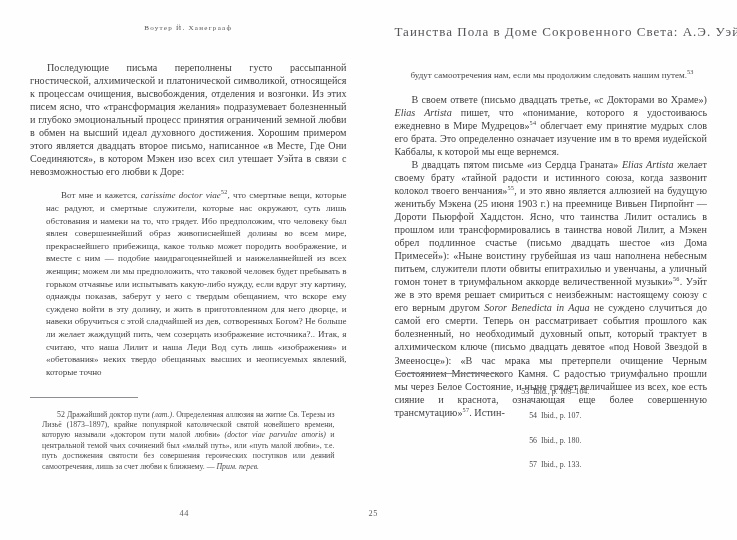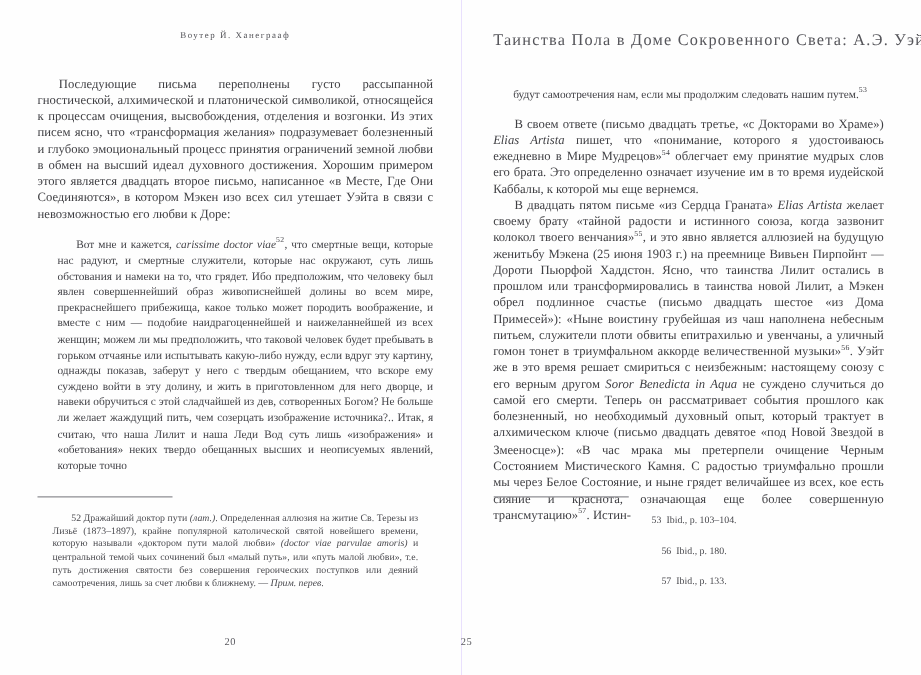--- a/index.html
+++ b/index.html
@@ -137,39 +137,40 @@
       <blockquote class="quote left">
         <p><span>Вот мне и кажется, </span><i>carissime doctor viae</i><sup class="fn">52</sup><span>, что смертные вещи, которые нас радуют, и смертные служители, которые нас окружают, суть лишь обстования и намеки на то, что грядет. Ибо предположим, что человеку был явлен совершеннейший образ живописнейшей долины во всем мире, прекраснейшего прибежища, какое только может породить воображение, и вместе с ним — подобие наидрагоценнейшей и наижеланнейшей из всех женщин; можем ли мы предположить, что таковой человек будет пребывать в горьком отчаянье или испытывать какую-либо нужду, если вдруг эту картину, однажды показав, заберут у него с твердым обещанием, что вскоре ему суждено войти в эту долину, и жить в приготовленном для него дворце, и навеки обручиться с этой сладчайшей из дев, сотворенных Богом? Не больше ли желает жаждущий пить, чем созерцать изображение источника?.. Итак, я считаю, что наша Лилит и наша Леди Вод суть лишь «изображения» и «обетования» неких твердо обещанных высших и неописуемых явлений, которые точно</span></p>
       </blockquote>
     </div>
 
     <div class="footnotes">
       <div class="fn-rule"></div>
       <p class="footnote" id="fn52"><span>52 Дражайший доктор пути </span><i>(лат.)</i><span>. Определенная аллюзия на житие Св. Терезы из Лизьё (1873–1897), крайне популярной католической святой новейшего времени, которую называли «доктором пути малой любви» </span><i>(doctor viae parvulae amoris)</i><span> и центральной темой чьих сочинений был «малый путь», или «путь малой любви», т.е. путь достижения святости без совершения героических поступков или деяний самоотречения, лишь за счет любви к ближнему. — </span><i>Прим. перев.</i></p>
     </div>
 
-    <div class="folio">20</div>
+    <div class="folio">44</div>
   </div>
 
   <div class="page page-right">
     <div class="running-head">Таинства Пола в Доме Сокровенного Света: А.Э. Уэйт и Каббала</div>
 
     <div class="body-col">
       <blockquote class="quote top-cont">
         <p><span>будут самоотречения нам, если мы продолжим следовать нашим путем.</span><sup class="fn">53</sup></p>
       </blockquote>
 
       <p class="body" id="rp0" style="margin-top:11px"><span>В своем ответе (письмо двадцать третье, «с Докторами во Храме») </span><i>Elias Artista</i><span> пишет, что «понимание, которого я удостоиваюсь ежедневно в Мире Мудрецов»</span><sup class="fn">54</sup><span> облегчает ему принятие мудрых слов его брата. Это определенно означает изучение им в то время иудейской Каббалы, к которой мы еще вернемся.</span></p>
       <p class="body" id="rp1"><span>В двадцать пятом письме «из Сердца Граната» </span><i>Elias Artista</i><span> желает своему брату «тайной радости и истинного союза, когда зазвонит колокол твоего венчания»</span><sup class="fn">55</sup><span>, и это явно является аллюзией на будущую женитьбу Мэкена (25 июня 1903 г.) на преемнице Вивьен Пирпойнт — Дороти Пьюрфой Хаддстон. Ясно, что таинства Лилит остались в прошлом или трансформировались в таинства новой Лилит, а Мэкен обрел подлинное счастье (письмо двадцать шестое «из Дома Примесей»): «Ныне воистину грубейшая из чаш наполнена небесным питьем, служители плоти обвиты епитрахилью и увенчаны, а уличный гомон тонет в триумфальном аккорде величественной музыки»</span><sup class="fn">56</sup><span>. Уэйт же в это время решает смириться с неизбежным: настоящему союзу с его верным другом </span><i>Soror Benedicta in Aqua</i><span> не суждено случиться до самой его смерти. Теперь он рассматривает события прошлого как болезненный, но необходимый духовный опыт, который трактует в алхимическом ключе (письмо двадцать девятое «под Новой Звездой в Змееносце»): «В час мрака мы претерпели очищение Черным Состоянием Мистического Камня. С радостью триумфально прошли мы через Белое Состояние, и ныне грядет величайшее из всех, кое есть сияние и краснота, означающая еще более совершенную трансмутацию»</span><sup class="fn">57</sup><span>. Истин-</span></p>
     </div>
 
     <div class="footnotes">
       <div class="fn-rule"></div>
       <div id="rfn">
           <p class="footnote simple"><span class="num">53</span><span>Ibid., p. 103–104.</span></p>
+          <p class="footnote simple"><span class="num">54</span><span>Ibid., p. 107.</span></p>
           <p class="footnote simple"><span class="num">56</span><span>Ibid., p. 180.</span></p>
           <p class="footnote simple"><span class="num">57</span><span>Ibid., p. 133.</span></p>
         </div>
     </div>
 
     <div class="folio">25</div>
   </div>
 
 </div>
 

